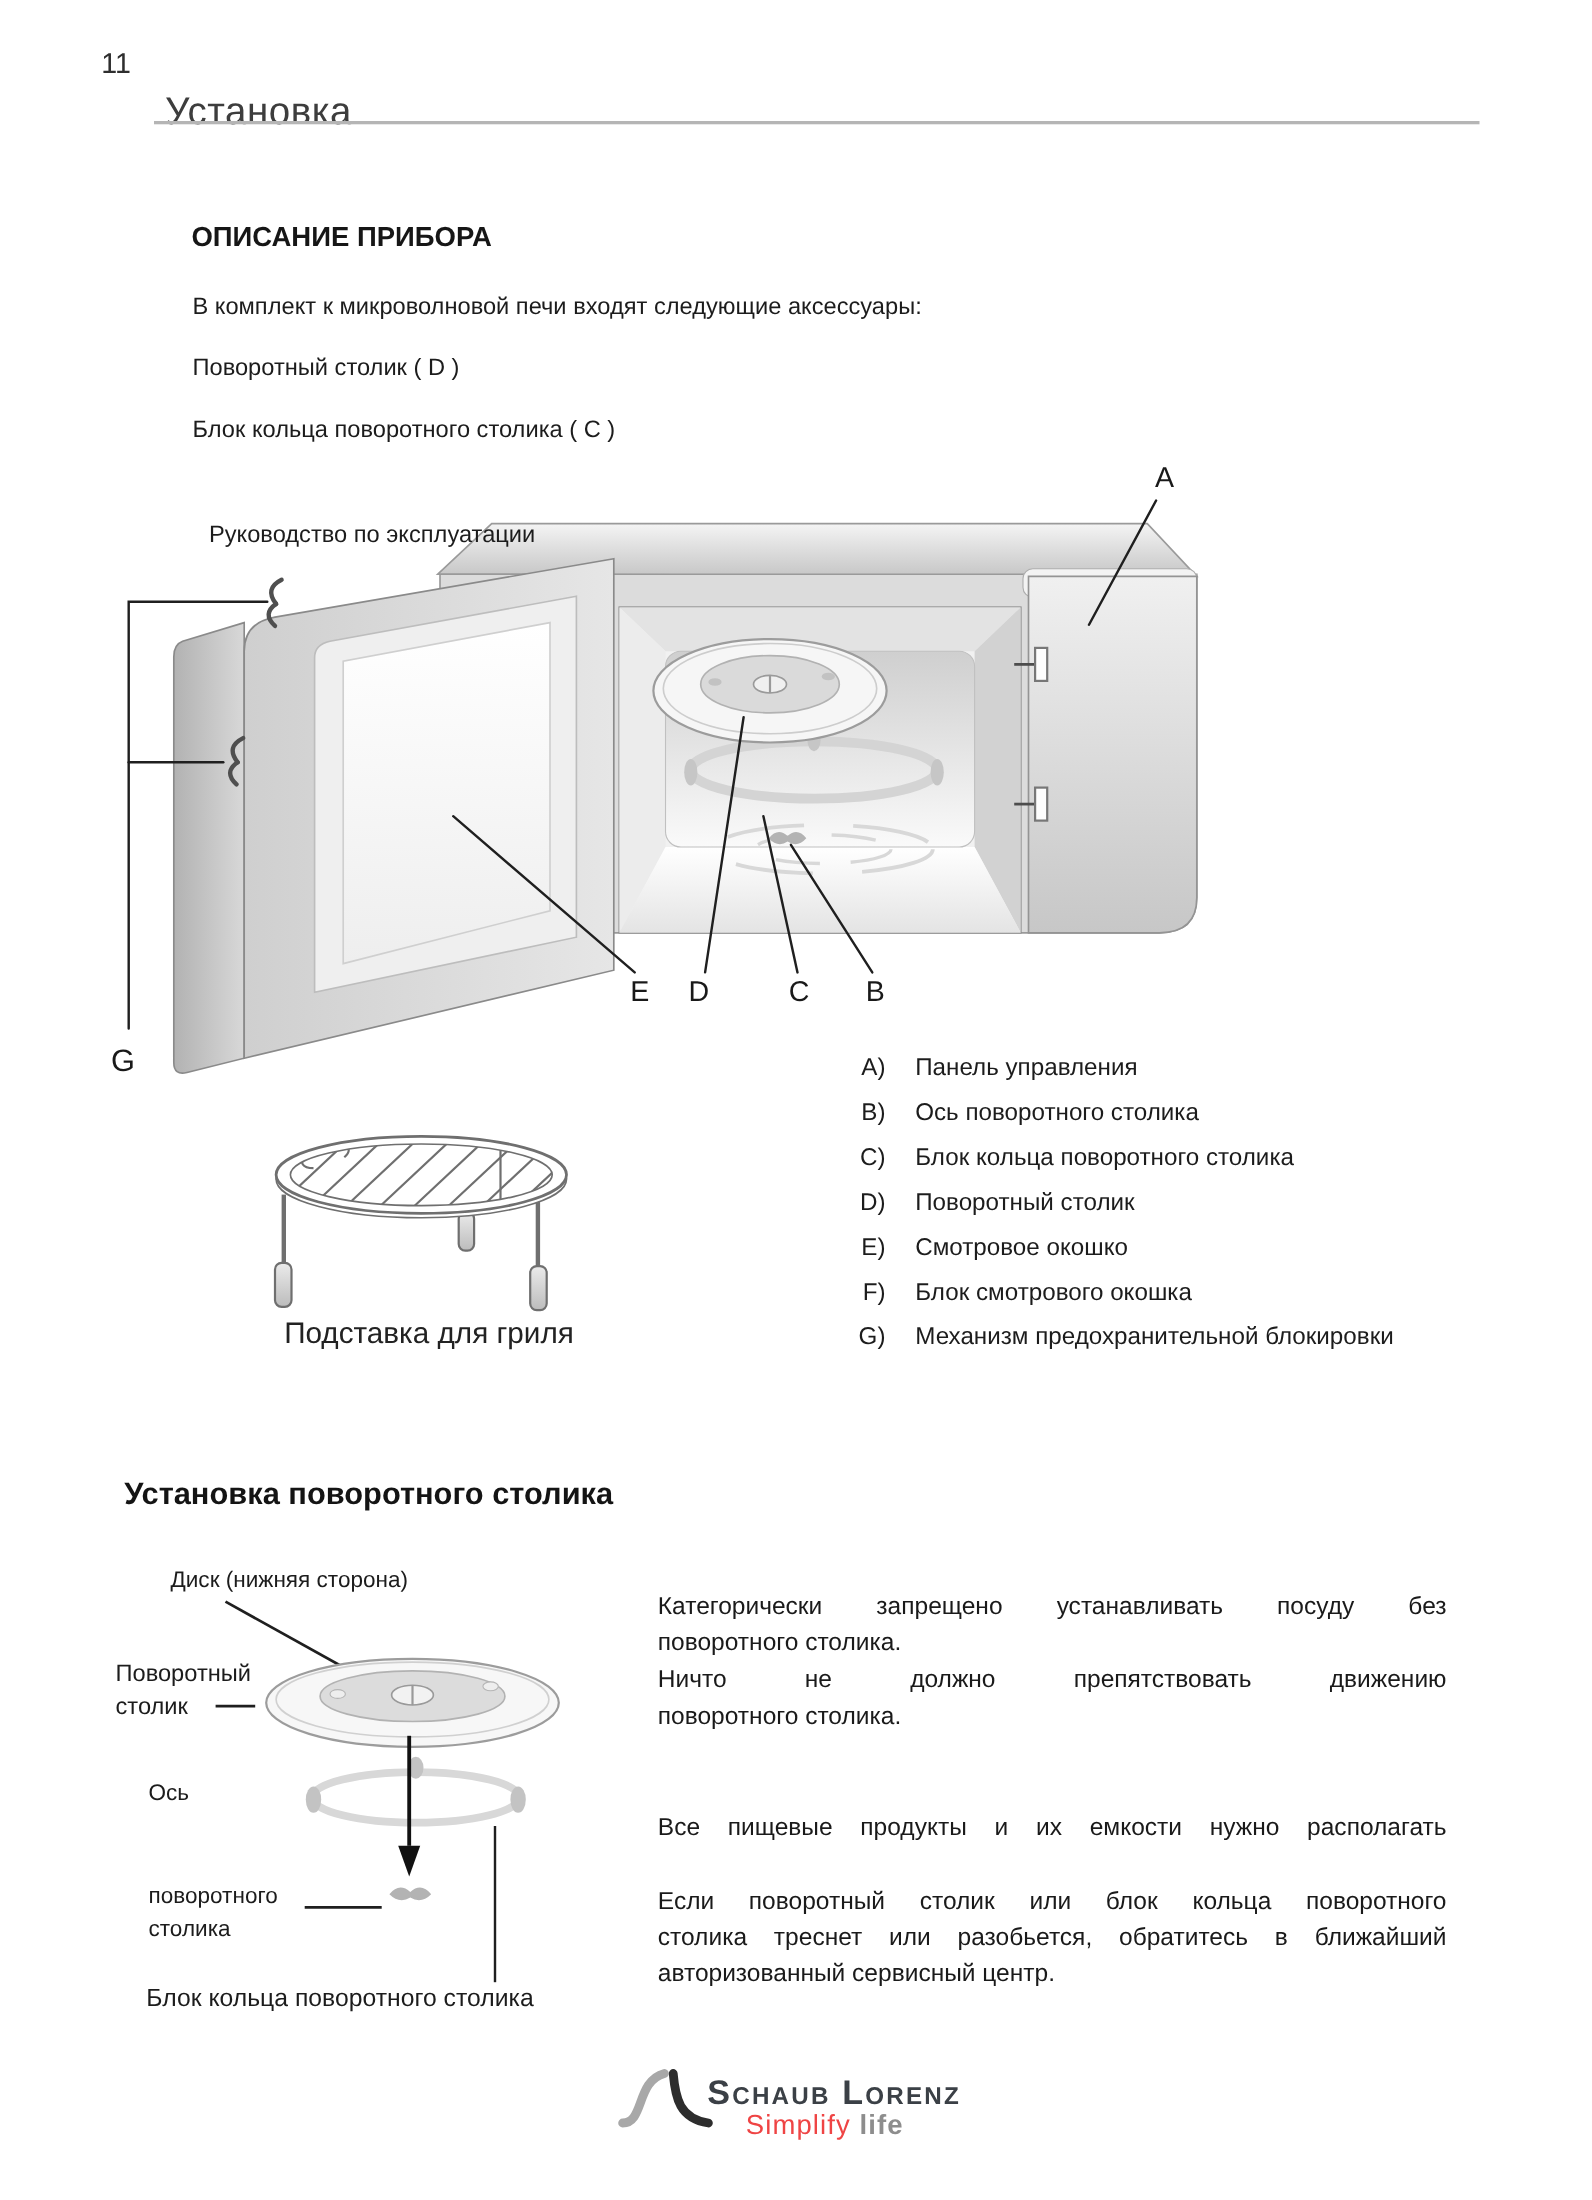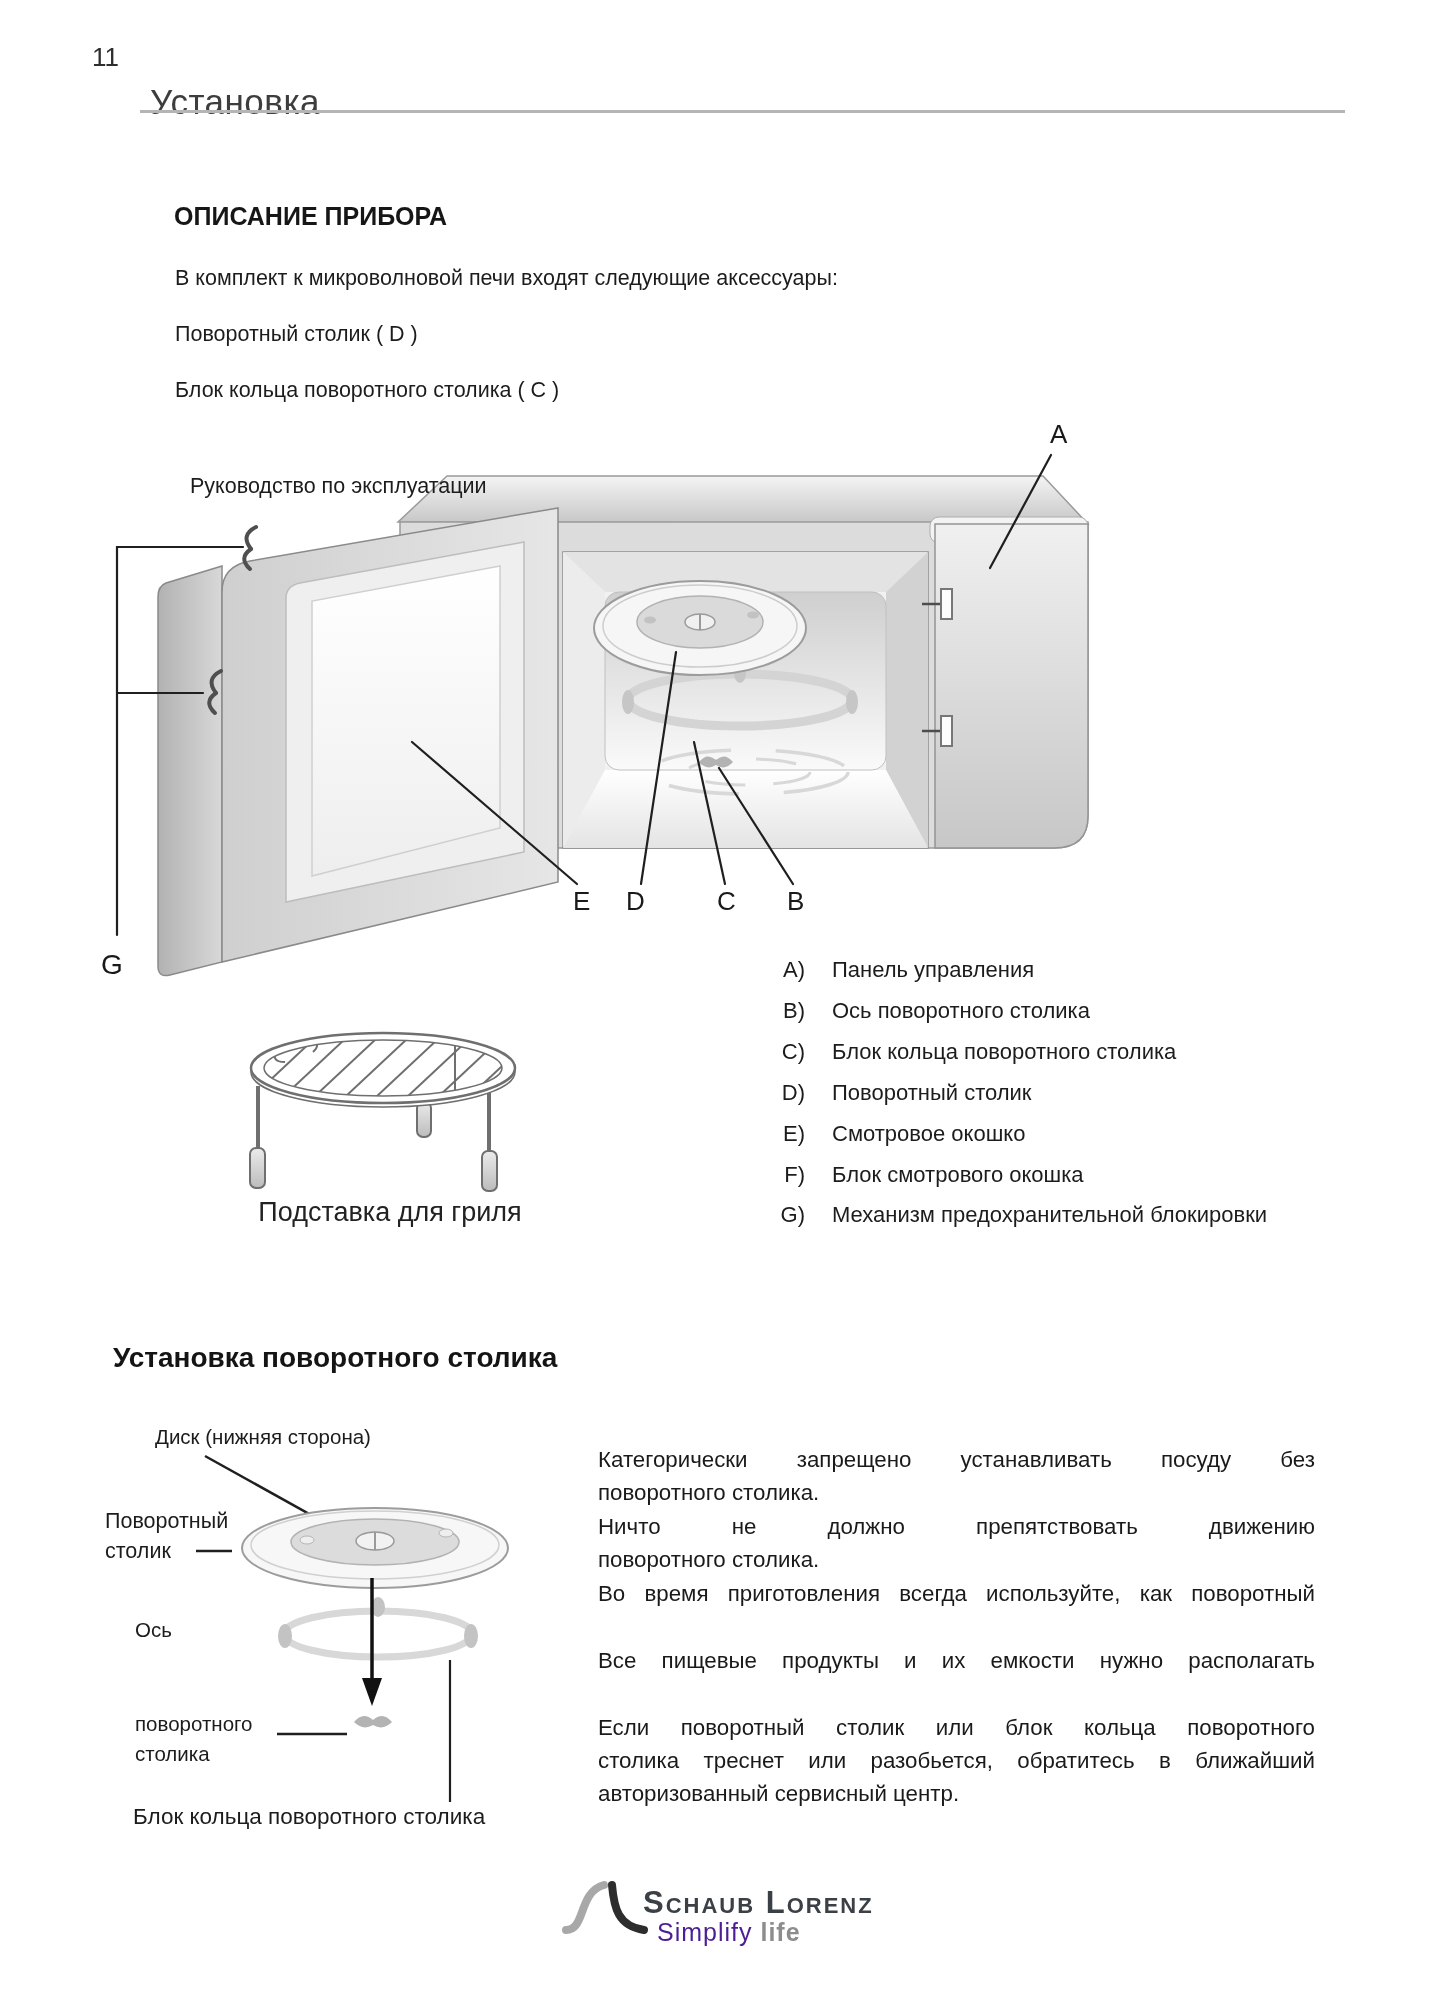--- a/index.html
+++ b/index.html
@@ -37,21 +37,21 @@
   .lbl-ax2{left:135px;top:1712px;}
   .lbl-ax3{left:135px;top:1742px;}
   .ringcap{left:133px;top:1804px;font-size:22.5px;}
   .pline{position:absolute;z-index:2;left:598px;width:717px;height:33.5px;
          font-size:22.3px;color:#1a1a1a;overflow:hidden;}
   .pj{text-align:justify;text-align-last:justify;}
   .pn{text-align:left;}
   .brand{left:643px;top:1885px;font-size:31px;font-weight:bold;font-variant:small-caps;
          letter-spacing:2px;color:#3b4046;}
   .tagline{left:657px;top:1918px;font-size:25px;letter-spacing:1px;}
-  .tag1{color:#4c1d95;}
+  .tag1{color:#ef4444;margin-left:21px;}
   .tag2{color:#8d8d8d;font-weight:bold;}
 </style>
 </head>
 <body>
 
 <div class="page">
 
   <svg class="art" width="1447" height="2000" viewBox="0 0 1447 2000">
     <defs>
       <linearGradient id="gTop" x1="0" y1="0" x2="0" y2="1">
@@ -277,21 +277,20 @@
   <div class="txt small20 lbl-tt2">столик</div>
   <div class="txt small20 lbl-ax1">Ось</div>
   <div class="txt small20 lbl-ax2">поворотного</div>
   <div class="txt small20 lbl-ax3">столика</div>
   <div class="txt ringcap">Блок кольца поворотного столика</div>
 
   <div class="pline pj" style="top:1447px">Категорически запрещено устанавливать посуду без</div>
   <div class="pline pn" style="top:1480px">поворотного столика.</div>
   <div class="pline pj" style="top:1514px">Ничто не должно препятствовать движению</div>
   <div class="pline pn" style="top:1547px">поворотного столика.</div>
-  <div class="pline pj" style="top:1581px">Во время приготовления всегда используйте, как поворотный</div>
   <div class="pline pj" style="top:1648px">Все пищевые продукты и их емкости нужно располагать</div>
   <div class="pline pj" style="top:1715px">Если поворотный столик или блок кольца поворотного</div>
   <div class="pline pj" style="top:1748px">столика треснет или разобьется, обратитесь в ближайший</div>
   <div class="pline pn" style="top:1781px">авторизованный сервисный центр.</div>
 
   <div class="txt brand">Schaub Lorenz</div>
   <div class="txt tagline"><span class="tag1">Simplify</span> <span class="tag2">life</span></div>
 
 </div>
 

